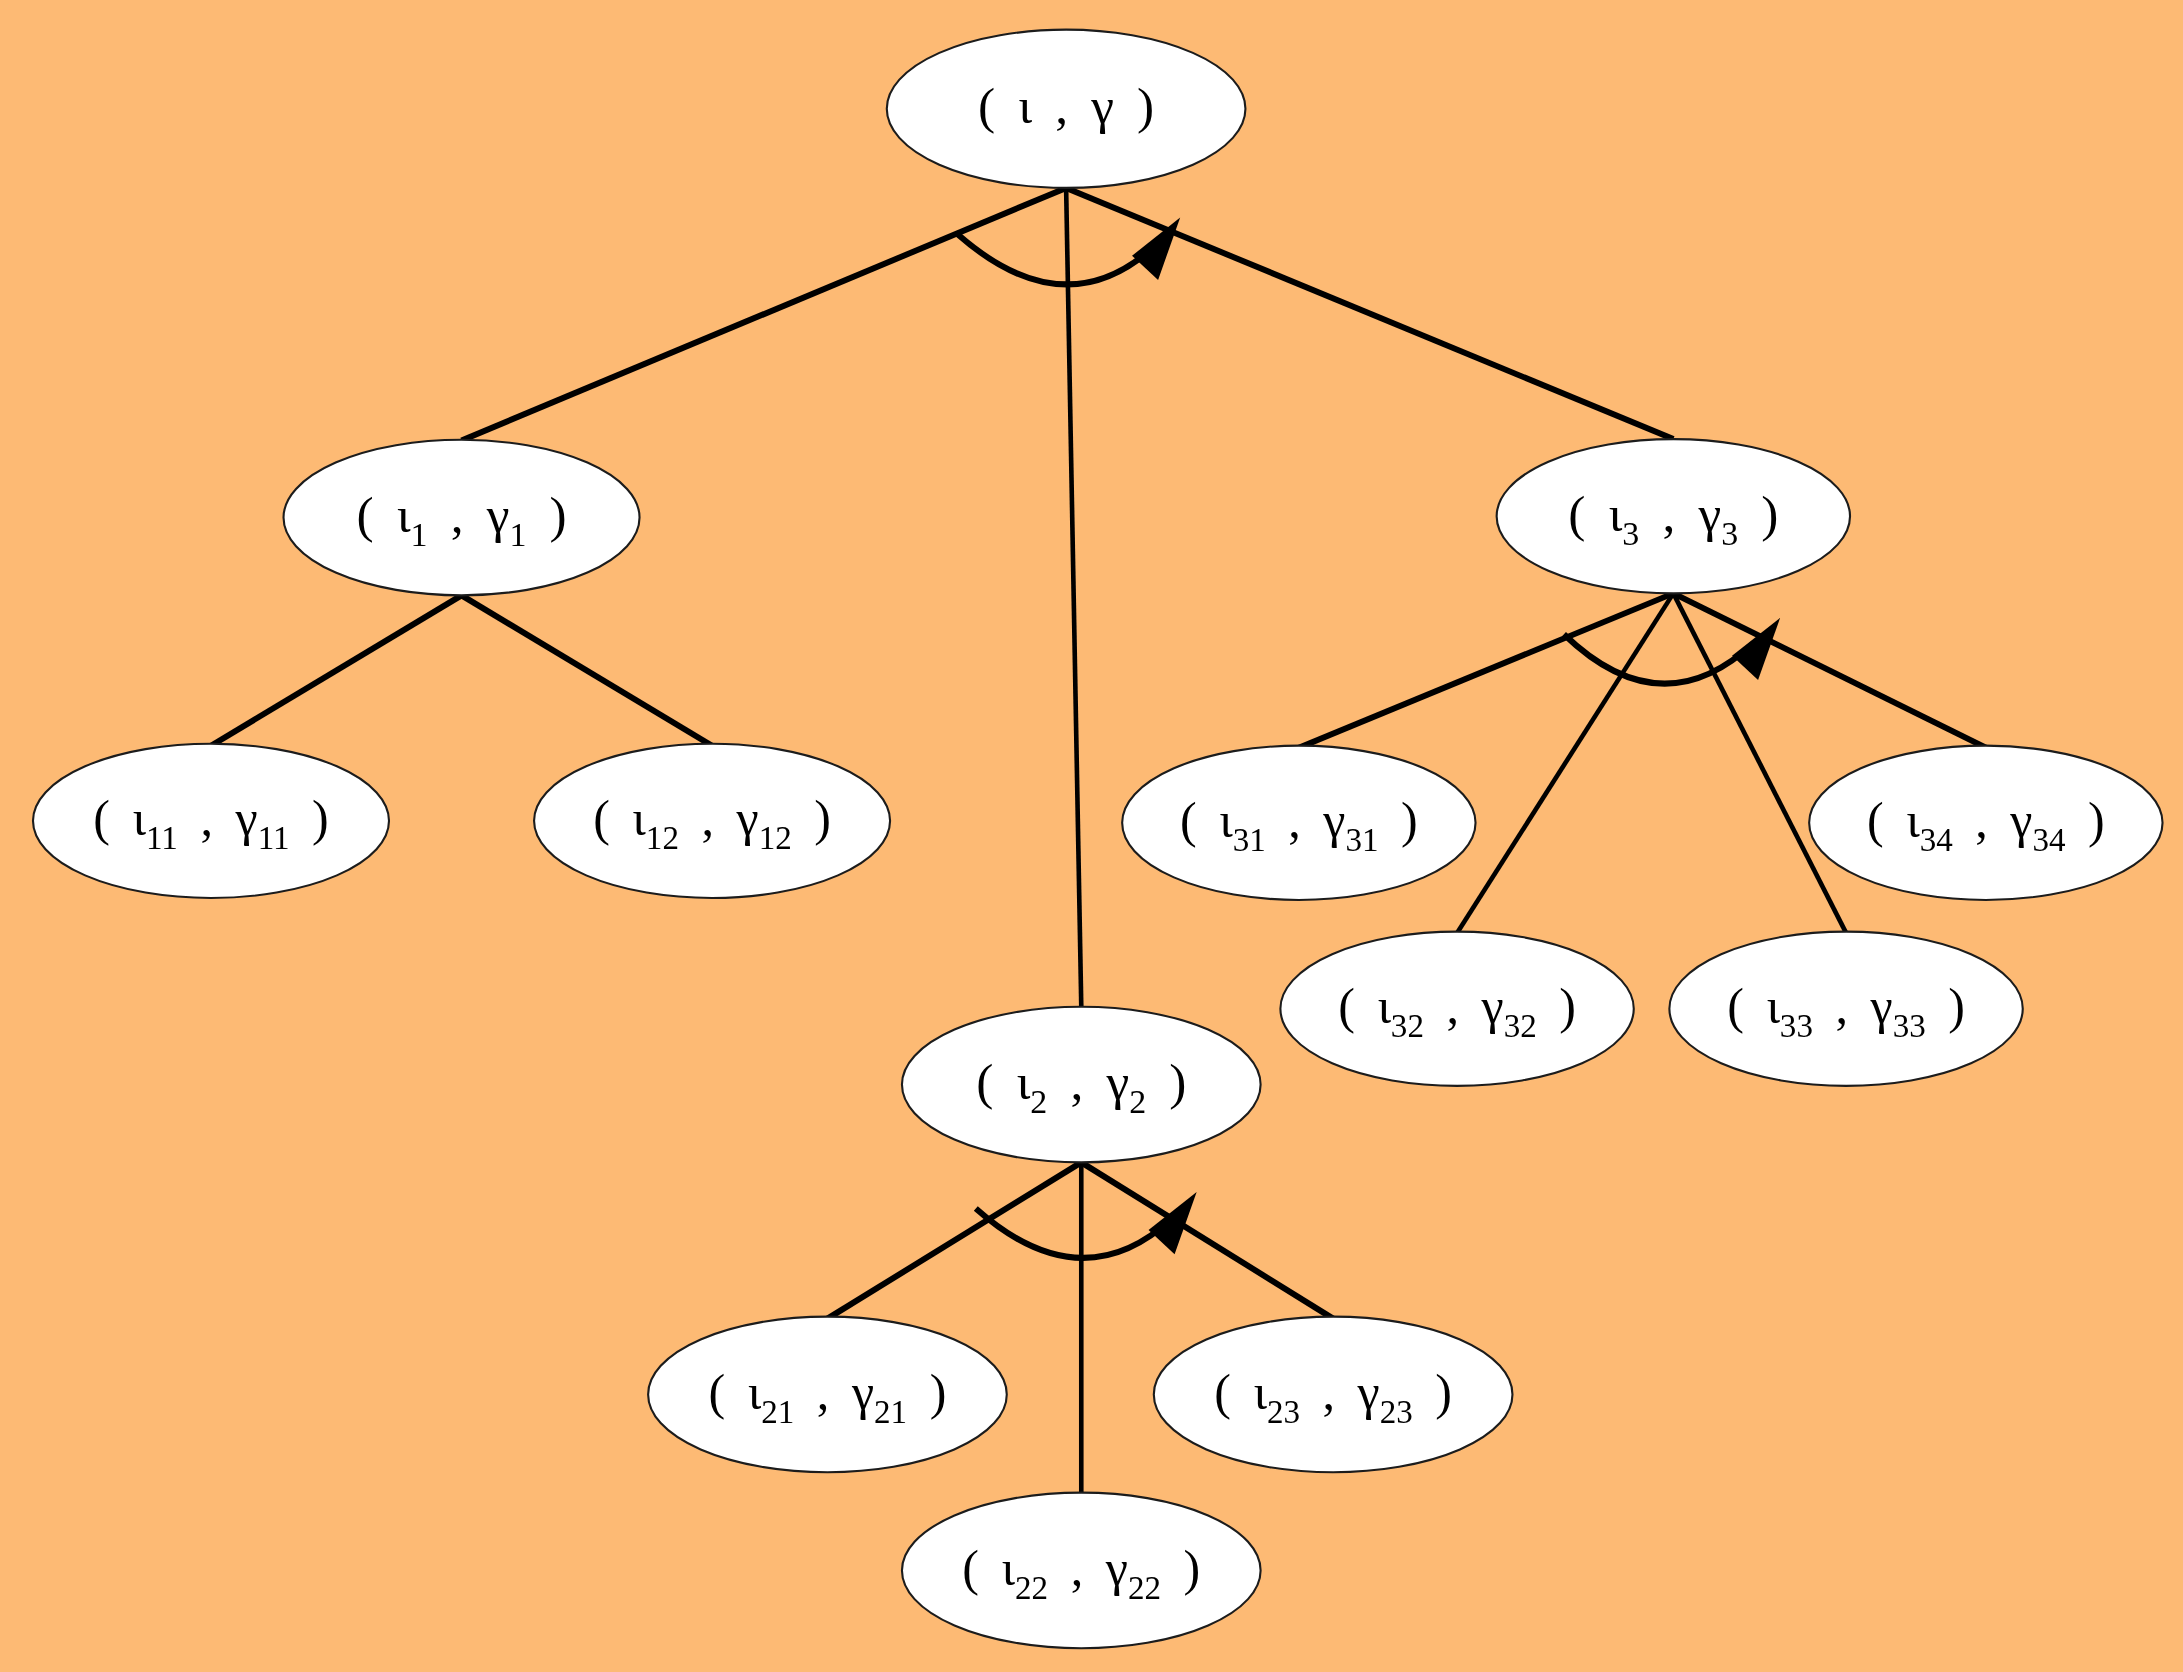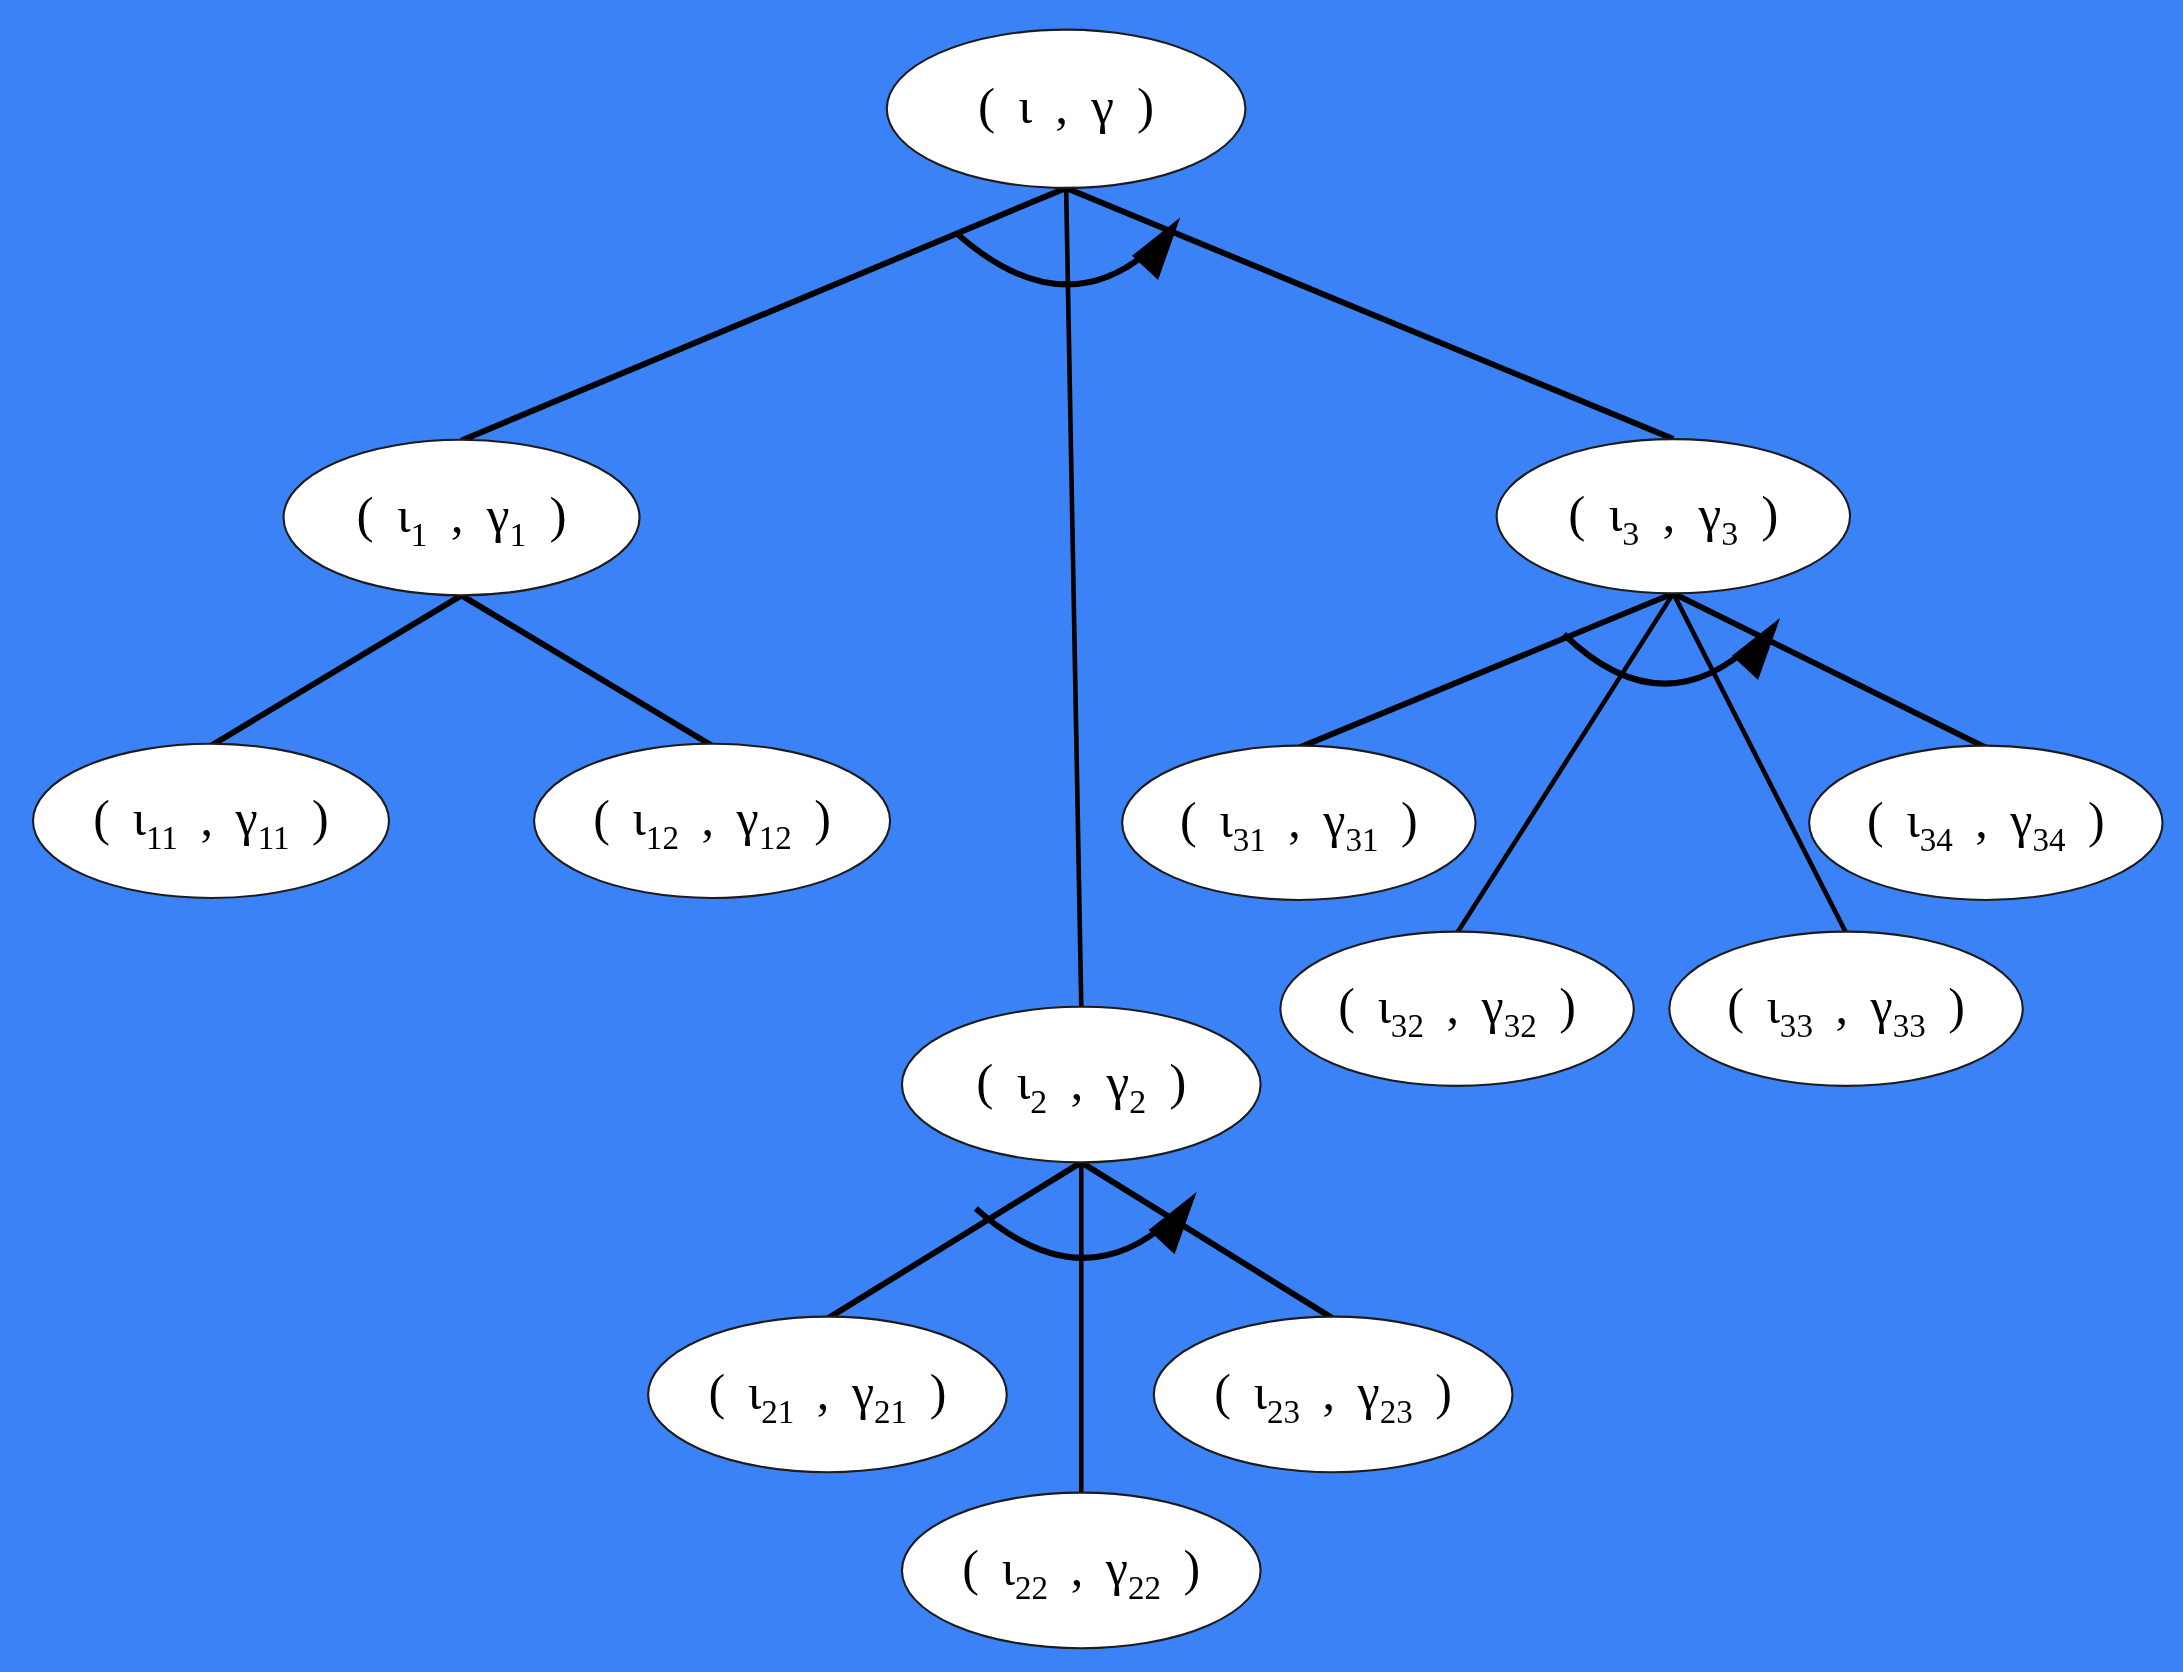--- a/index.html
+++ b/index.html
@@ -8,21 +8,21 @@
     padding: 0;
     background: #ffffff;
   }
   body {
     font-family: "Liberation Serif", "DejaVu Serif", serif;
   }
   #canvas-wrap {
     position: relative;
     width: 2183px;
     height: 1672px;
-    background: #3b82f6;
+    background: #fdba74;
     overflow: hidden;
   }
   svg#tree-svg {
     position: absolute;
     top: 0;
     left: 0;
     width: 2183px;
     height: 1672px;
     display: block;
   }

